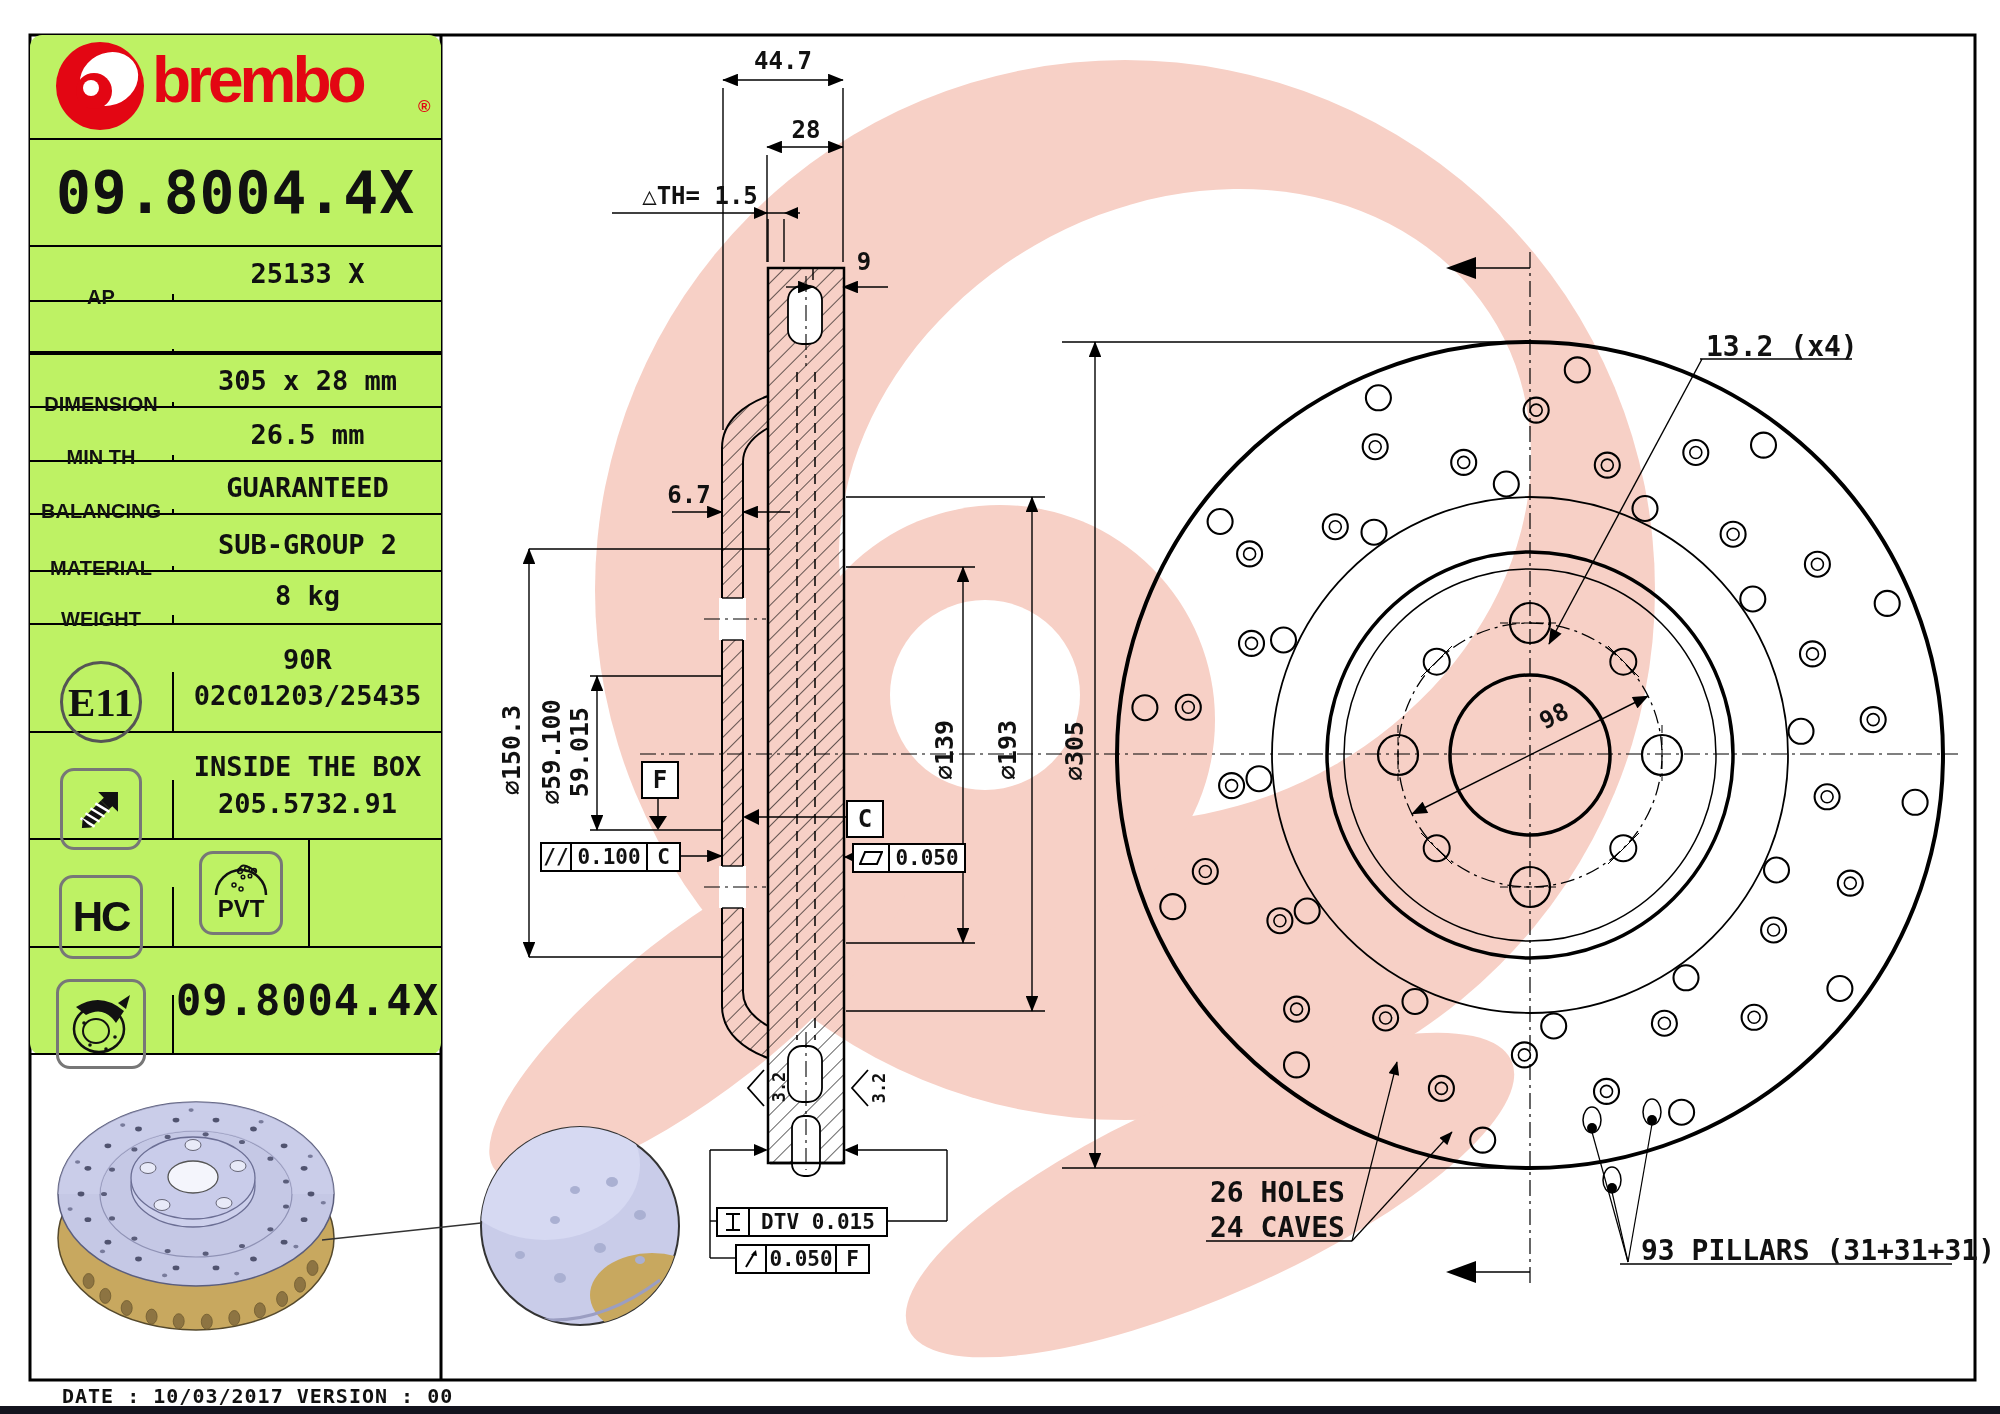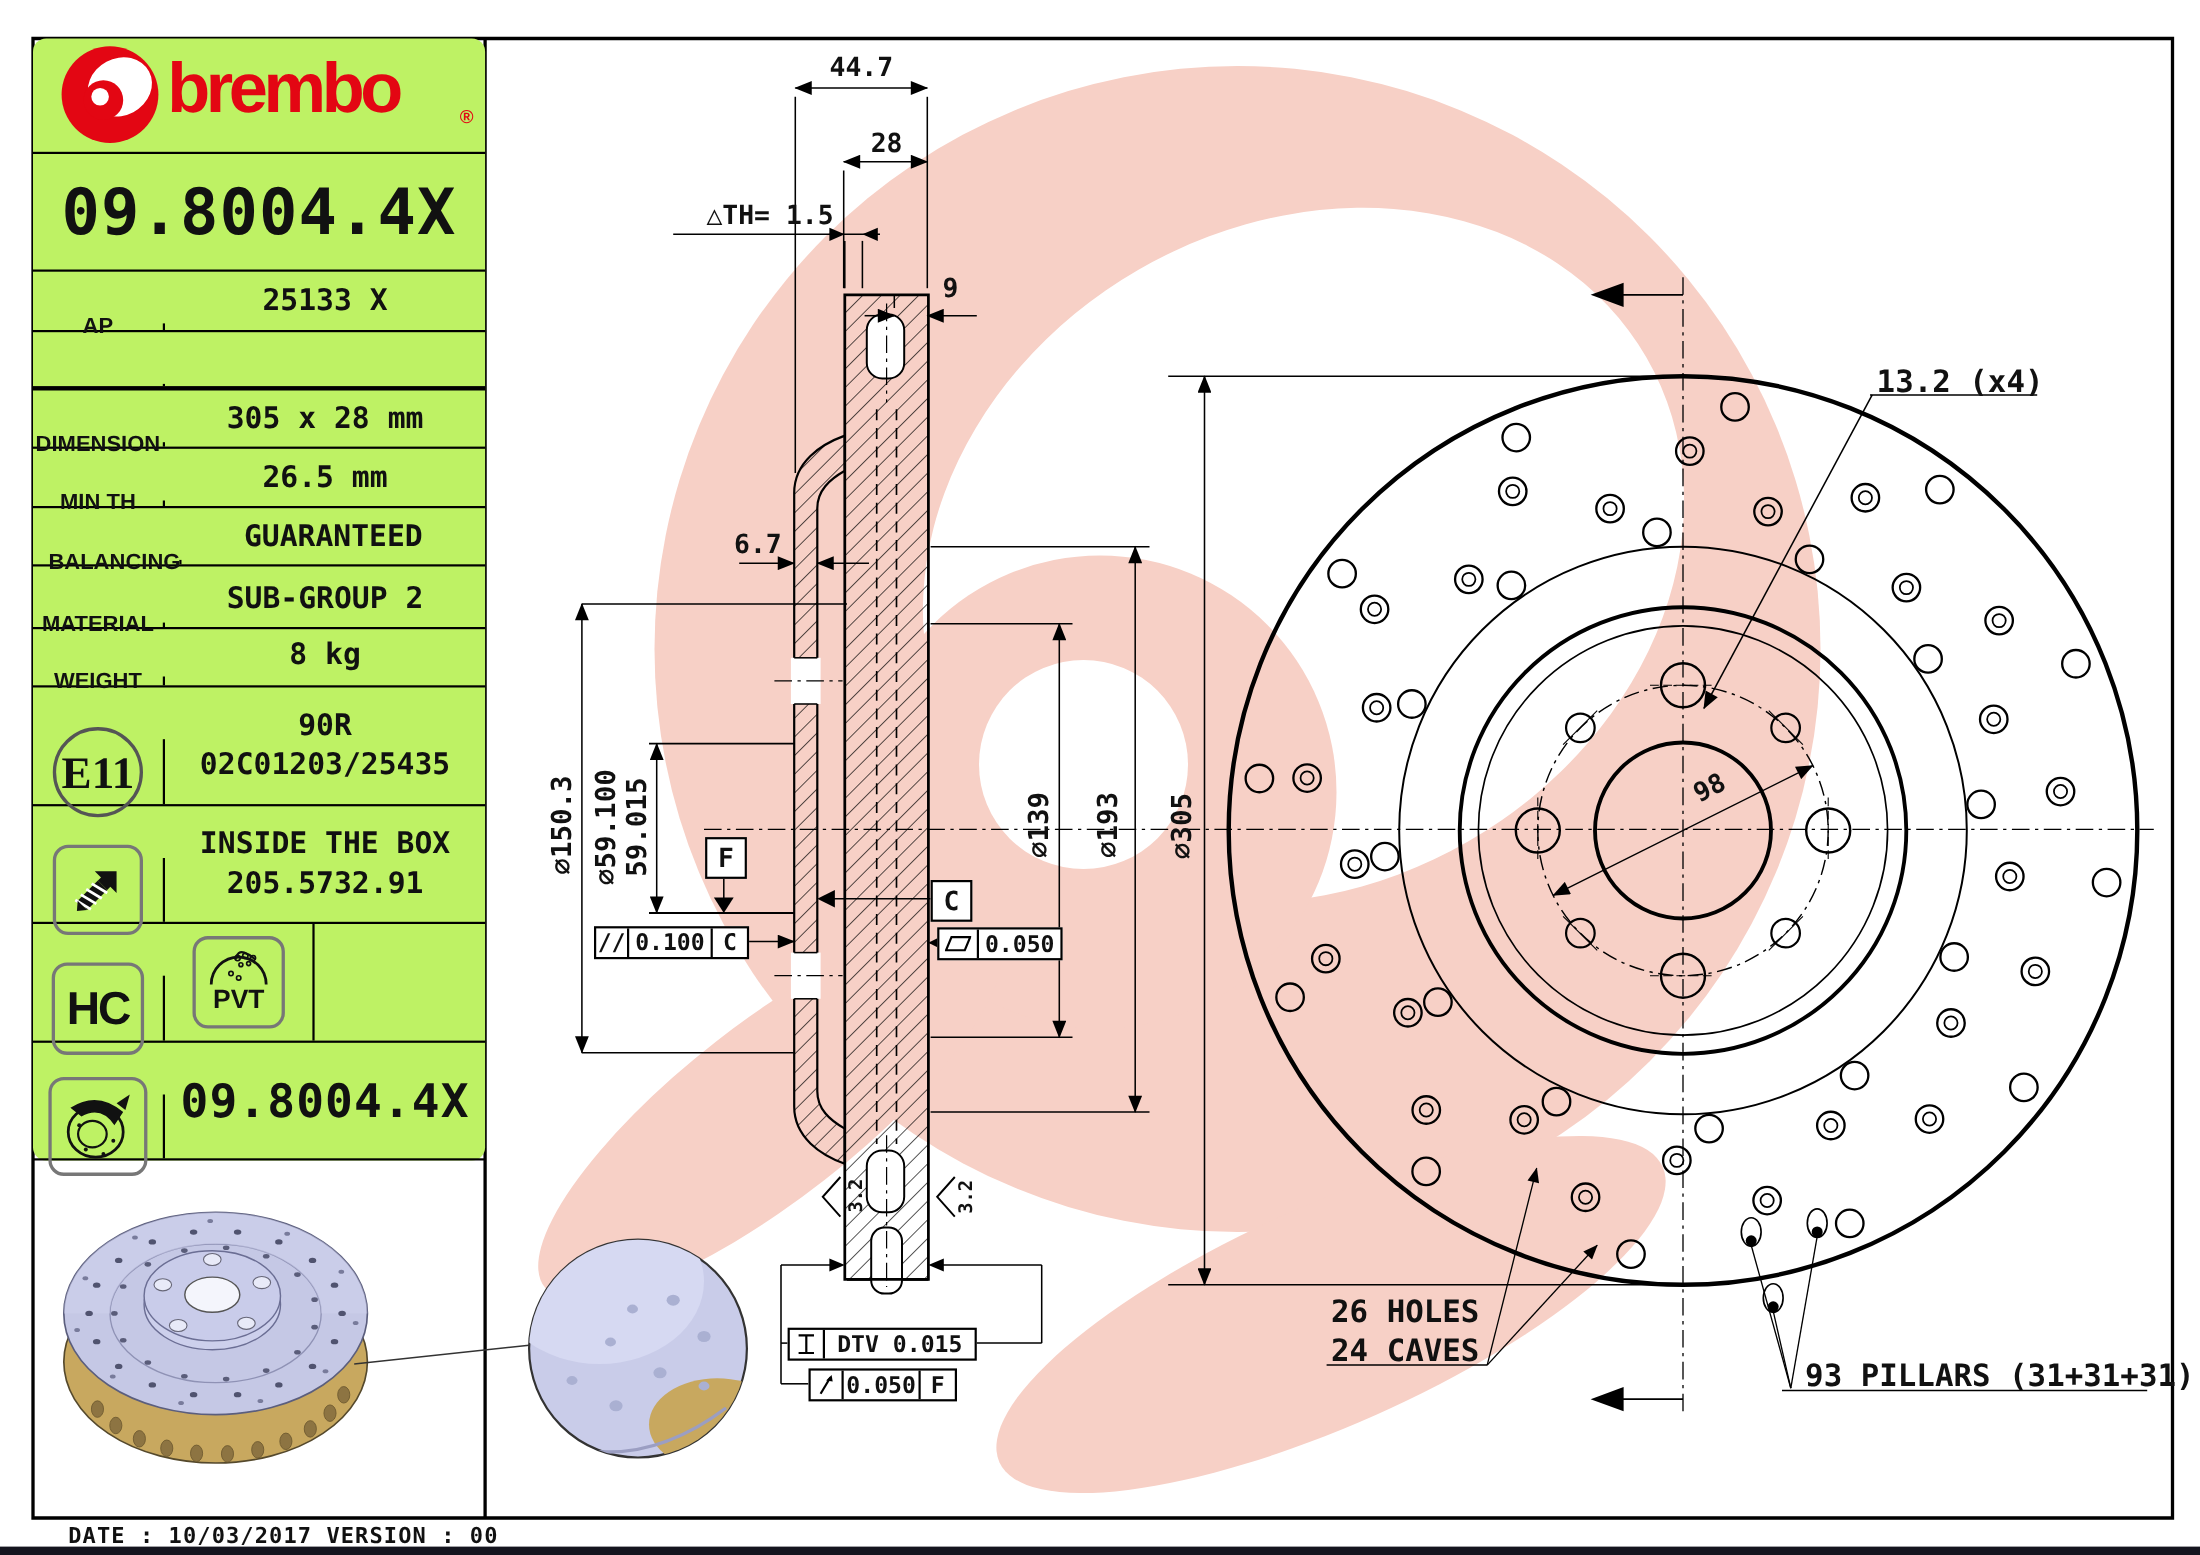--- a/index.html
+++ b/index.html
@@ -13,21 +13,21 @@
   .small{font-size:17px;}
   .datum{position:absolute;width:34px;height:34px;border:2px solid #000;background:#fff;
     display:flex;align-items:center;justify-content:center;font-size:24px;font-weight:700;}
   .fcf{position:absolute;display:flex;background:#fff;border:2px solid #000;height:30px;box-sizing:border-box;}
   .fcf .cell{display:flex;align-items:center;justify-content:center;font-size:21px;font-weight:700;
     border-right:2px solid #000;padding:0 4px;box-sizing:border-box;}
   .fcf .cell:last-child{border-right:none;}
   
   #tblock{position:absolute;left:30px;top:35px;width:411px;height:1020px;background:#bef264;z-index:3;box-sizing:border-box;border-radius:12px;}
   .trow{position:absolute;left:0;width:411px;border-bottom:2px solid #000;box-sizing:border-box;display:flex;}
-  .lab{width:120px;border-right:2px solid #000;box-sizing:border-box;display:flex;align-items:center;justify-content:center;
+  .lab{width:144px;border-right:2px solid #000;box-sizing:border-box;display:flex;align-items:center;justify-content:center;
     font-family:"Liberation Sans",sans-serif;font-weight:700;font-size:20px;margin-top:47px;}
   .val{flex:1;display:flex;align-items:center;justify-content:center;font-size:27px;font-weight:600;}
   .val2{flex:1;display:flex;flex-direction:column;align-items:center;justify-content:center;font-size:27px;font-weight:600;line-height:1.35;}
   .badgebox{border:3px solid #777;border-radius:14px;display:flex;align-items:center;justify-content:center;}
   #footer-line{position:absolute;left:62px;top:1384px;font-size:20px;font-weight:700;letter-spacing:1px;z-index:4;}
   #bottom-strip{position:absolute;left:0;top:1406px;width:2000px;height:8px;background:#14141e;z-index:5;}
   svg line,svg path,svg circle,svg rect,svg ellipse,svg polygon,svg polyline{vector-effect:non-scaling-stroke;}
   .cl{stroke-dasharray:16 5 3 5;}
 </style>
 </head>
@@ -423,21 +423,21 @@
     <div class="val"></div>
   </div>
   <div class="trow" style="top:320px;height:53px;">
     <div class="lab">DIMENSION</div>
     <div class="val">305 x 28 mm</div>
   </div>
   <div class="trow" style="top:373px;height:54px;">
     <div class="lab">MIN TH</div>
     <div class="val">26.5 mm</div>
   </div>
-  <div class="trow" style="top:427px;height:53px;padding-left:15px;">
+  <div class="trow" style="top:427px;height:53px;">
     <div class="lab">BALANCING</div>
     <div class="val">GUARANTEED</div>
   </div>
   <div class="trow" style="top:484px;height:53px;">
     <div class="lab">MATERIAL</div>
     <div class="val">SUB-GROUP 2</div>
   </div>
   <div class="trow" style="top:533px;height:57px;">
     <div class="lab">WEIGHT</div>
     <div class="val">8 kg</div>

